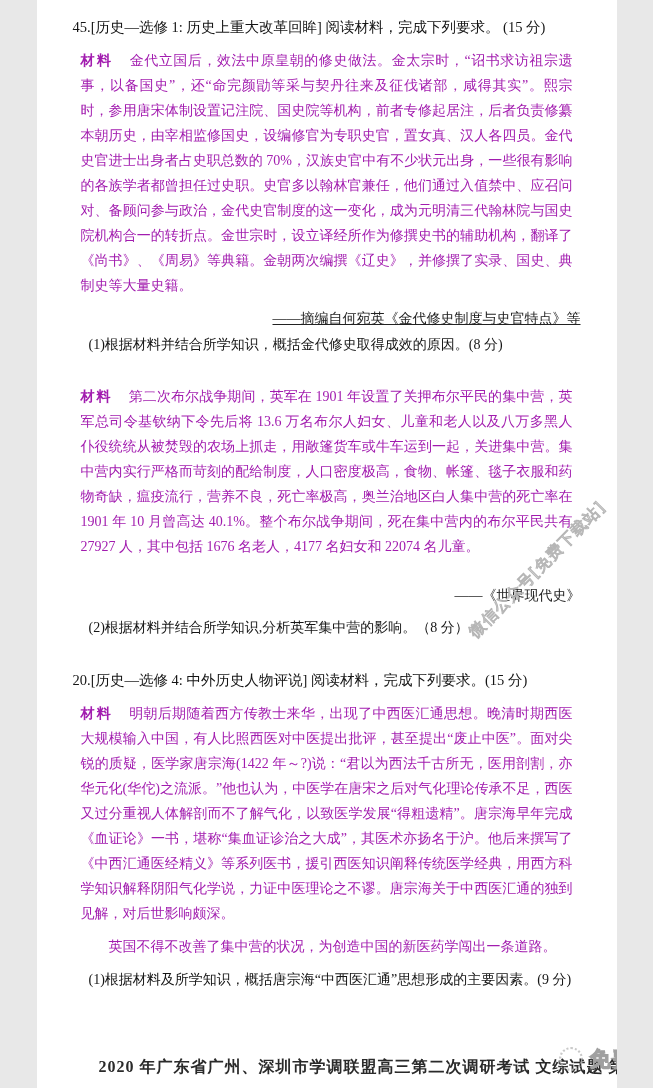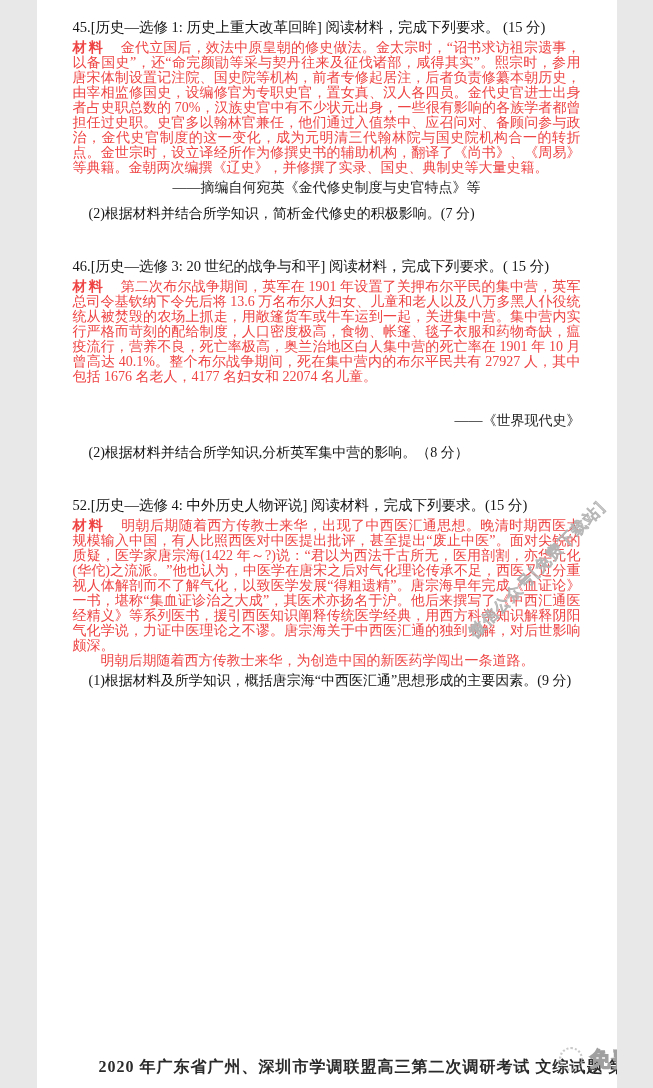--- a/index.html
+++ b/index.html
@@ -13,36 +13,36 @@
     overflow:hidden;
   }
   .content { padding:14px 36px 0 36px; }
   .question { margin-top:0; }
   .question + .question { margin-top:26px; }
   .q-header {
     font-size:14.5px; line-height:26px;
     color:#151515;
   }
   .material {
-    margin:0;
-    font-size:14px; line-height:15px;
+    margin:8px;
+    font-size:14px; line-height:25px;
     text-align:justify;
-    color:#ef4444;
+    color:#a21caf;
   }
   .material .label {
     font-weight:bold;
     margin-right:16px;
     letter-spacing:2px;
   }
   .material.indent { text-indent:2em; }
   .source {
     font-size:14px; line-height:26px;
     color:#222222;
   }
-  .source.right { text-align:center; }
+  .source.right { text-align:right;text-decoration:underline; }
   .source.left { text-align:right;margin-top:24px; }
   .subq {
     font-size:14px; line-height:26px;
     padding-left:16px;
     color:#151515;
   }
   .footer {
     position:absolute;
     left:62px; right:0; bottom:12px;
     font-size:16px; line-height:18px;
@@ -90,35 +90,34 @@
 </head>
 <body>
 
 <div class="page">
   <div class="content">
 
     <section class="question">
       <div class="q-header">45.[历史—选修 1: 历史上重大改革回眸] 阅读材料，完成下列要求。 (15 分)</div>
       <p class="material"><b class="label">材料</b><span>金代立国后，效法中原皇朝的修史做法。金太宗时，“诏书求访祖宗遗事，以备国史”，还“命完颜勖等采与契丹往来及征伐诸部，咸得其实”。熙宗时，参用唐宋体制设置记注院、国史院等机构，前者专修起居注，后者负责修纂本朝历史，由宰相监修国史，设编修官为专职史官，置女真、汉人各四员。金代史官进士出身者占史职总数的 70%，汉族史官中有不少状元出身，一些很有影响的各族学者都曾担任过史职。史官多以翰林官兼任，他们通过入值禁中、应召问对、备顾问参与政治，金代史官制度的这一变化，成为元明清三代翰林院与国史院机构合一的转折点。金世宗时，设立译经所作为修撰史书的辅助机构，翻译了《尚书》、《周易》等典籍。金朝两次编撰《辽史》，并修撰了实录、国史、典制史等大量史籍。</span></p>
       <div class="source right">——摘编自何宛英《金代修史制度与史官特点》等</div>
-      <div class="subq">(2)根据材料并结合所学知识，简析金代修史的积极影响。(7 分)</div>
+      <div class="subq">(1)根据材料并结合所学知识，概括金代修史取得成效的原因。(8 分)</div>
     </section>
 
     <section class="question">
-      <div class="q-header">46.[历史—选修 3: 20 世纪的战争与和平]  阅读材料，完成下列要求。( 15 分)</div>
       <p class="material"><b class="label">材料</b><span>第二次布尔战争期间，英军在 1901 年设置了关押布尔平民的集中营，英军总司令基钦纳下令先后将 13.6 万名布尔人妇女、儿童和老人以及八万多黑人仆役统统从被焚毁的农场上抓走，用敞篷货车或牛车运到一起，关进集中营。集中营内实行严格而苛刻的配给制度，人口密度极高，食物、帐篷、毯子衣服和药物奇缺，瘟疫流行，营养不良，死亡率极高，奥兰治地区白人集中营的死亡率在 1901 年 10 月曾高达 40.1%。整个布尔战争期间，死在集中营内的布尔平民共有 27927 人，其中包括 1676 名老人，4177 名妇女和 22074 名儿童。</span></p>
       <div class="source left">——《世界现代史》</div>
       <div style="height:6px"></div>
       <div class="subq">(2)根据材料并结合所学知识,分析英军集中营的影响。（8 分）</div>
     </section>
 
     <section class="question">
-      <div class="q-header">52.[历史—选修 4: 中外历史人物评说]  阅读材料，完成下列要求。(15 分)</div>
+      <div class="q-header">20.[历史—选修 4: 中外历史人物评说]  阅读材料，完成下列要求。(15 分)</div>
       <p class="material"><b class="label">材料</b><span>明朝后期随着西方传教士来华，出现了中西医汇通思想。晚清时期西医大规模输入中国，有人比照西医对中医提出批评，甚至提出“废止中医”。面对尖锐的质疑，医学家唐宗海(1422 年～?)说：“君以为西法千古所无，医用剖割，亦华元化(华佗)之流派。”他也认为，中医学在唐宋之后对气化理论传承不足，西医又过分重视人体解剖而不了解气化，以致医学发展“得粗遗精”。唐宗海早年完成《血证论》一书，堪称“集血证诊治之大成”，其医术亦扬名于沪。他后来撰写了《中西汇通医经精义》等系列医书，援引西医知识阐释传统医学经典，用西方科学知识解释阴阳气化学说，力证中医理论之不谬。唐宗海关于中西医汇通的独到见解，对后世影响颇深。</span></p>
-      <p class="material indent"><span>明朝后期随着西方传教士来华，为创造中国的新医药学闯出一条道路。</span></p>
+      <p class="material indent"><span>英国不得不改善了集中营的状况，为创造中国的新医药学闯出一条道路。</span></p>
       <div class="subq">(1)根据材料及所学知识，概括唐宗海“中西医汇通”思想形成的主要因素。(9 分)</div>
     </section>
 
   </div>
 
   <div class="wm-diag">微信公众号[免费下载站]</div>
 
   <div class="footer">2020 年广东省广州、深圳市学调联盟高三第二次调研考试  文综试题  第 13</div>
 
   <div class="wm-footer">

